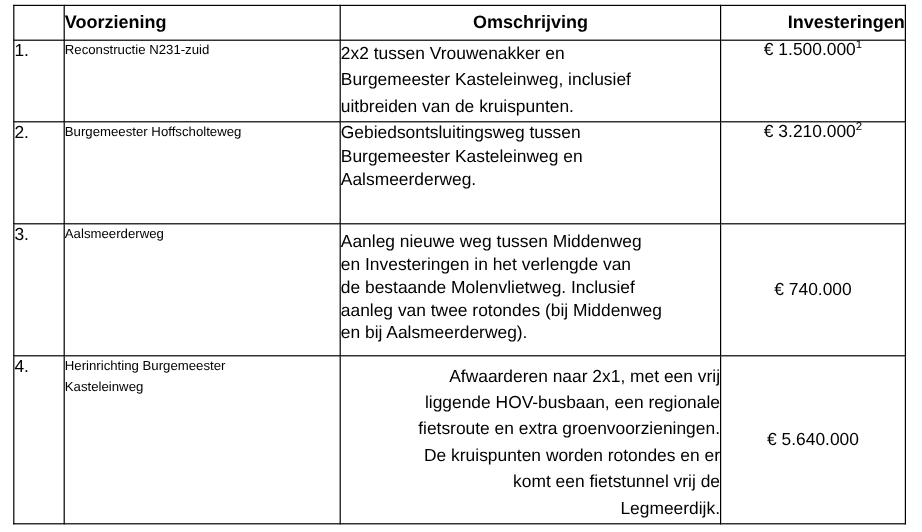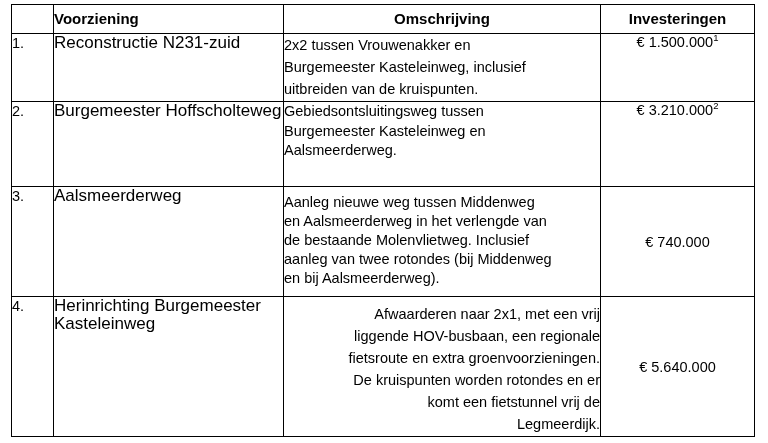--- a/index.html
+++ b/index.html
@@ -53,35 +53,35 @@
   tr.header-row th {
     height: 28px;
     font-size: 15px;
     font-weight: bold;
     line-height: 28px;
     white-space: nowrap;
   }
   th.h-num   { }
   th.h-name  { padding-left: 10px; text-align: left; }
   th.h-desc  { padding-left: 10px; text-align: center; }
-  th.h-inv   { text-align: center; }
+  th.h-inv   { text-align: right; }
 
   
   td.cell-num {
     text-align: left;
     padding-left: 8px;
     padding-top: 6px;
     font-size: 14.5px;
     line-height: 18px;
   }
   td.cell-name {
     padding-left: 10px;
     padding-right: 6px;
     padding-top: 6px;
-    font-size: 17px;
+    font-size: 11px;
     line-height: 18px;
   }
   td.cell-desc {
     padding-left: 10px;
     padding-right: 8px;
     padding-top: 5px;
     font-size: 14.5px;
   }
   td.cell-inv {
     text-align: center;
@@ -177,21 +177,21 @@
         </td>
       </tr>
 
       <tr class="row-3">
         <td class="cell-num">3.</td>
         <td class="cell-name">
           <span class="name-line">Aalsmeerderweg</span>
         </td>
         <td class="cell-desc">
           <span class="desc-line">Aanleg nieuwe weg tussen Middenweg</span>
-          <span class="desc-line">en Aalsmeerderweg in het verlengde van</span>
+          <span class="desc-line">en Investeringen in het verlengde van</span>
           <span class="desc-line">de bestaande Molenvlietweg. Inclusief</span>
           <span class="desc-line">aanleg van twee rotondes (bij Middenweg</span>
           <span class="desc-line">en bij Aalsmeerderweg).</span>
         </td>
         <td class="cell-inv mid">
           <span>€  740.000</span><sup></sup>
         </td>
       </tr>
 
       <tr class="row-4">

